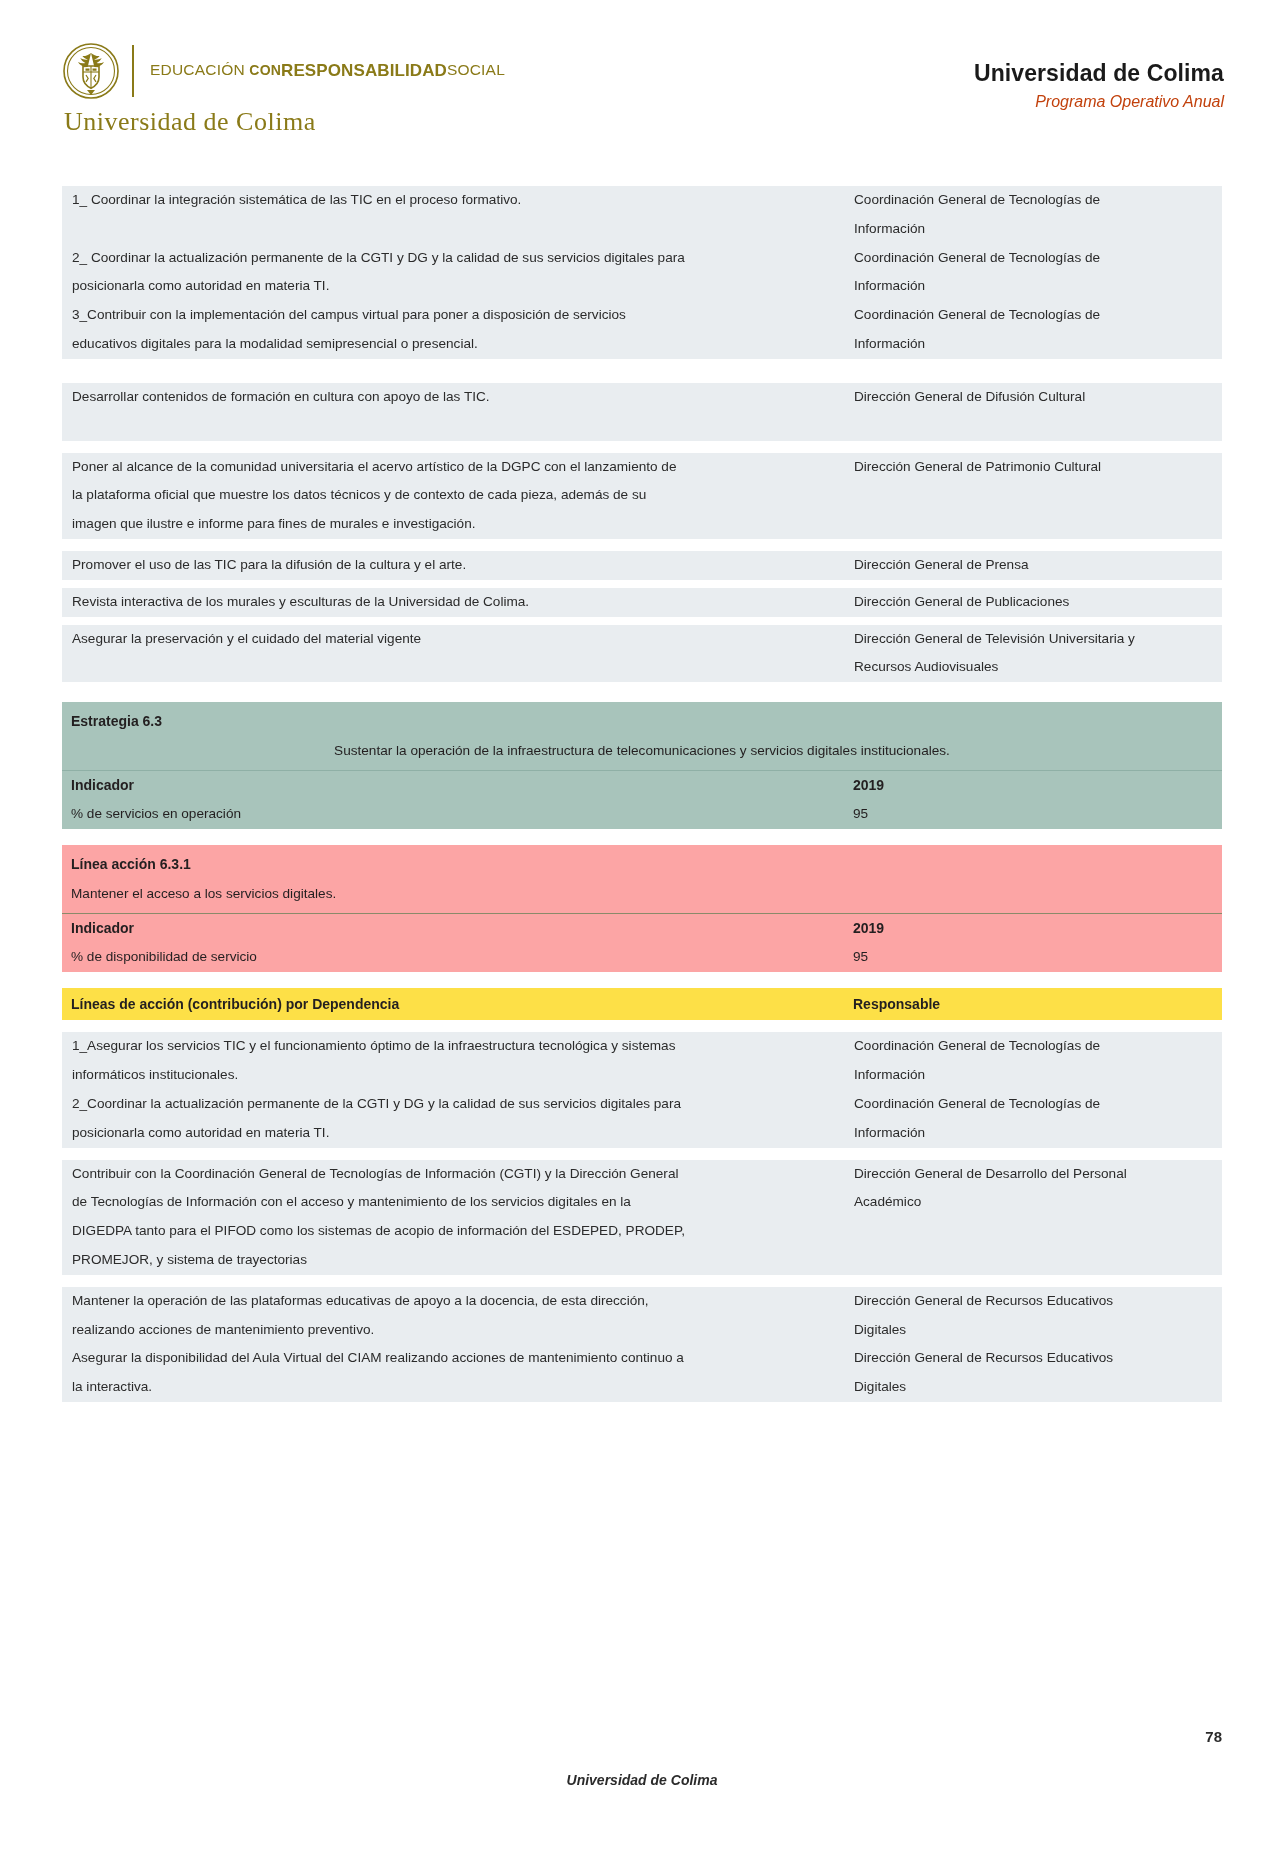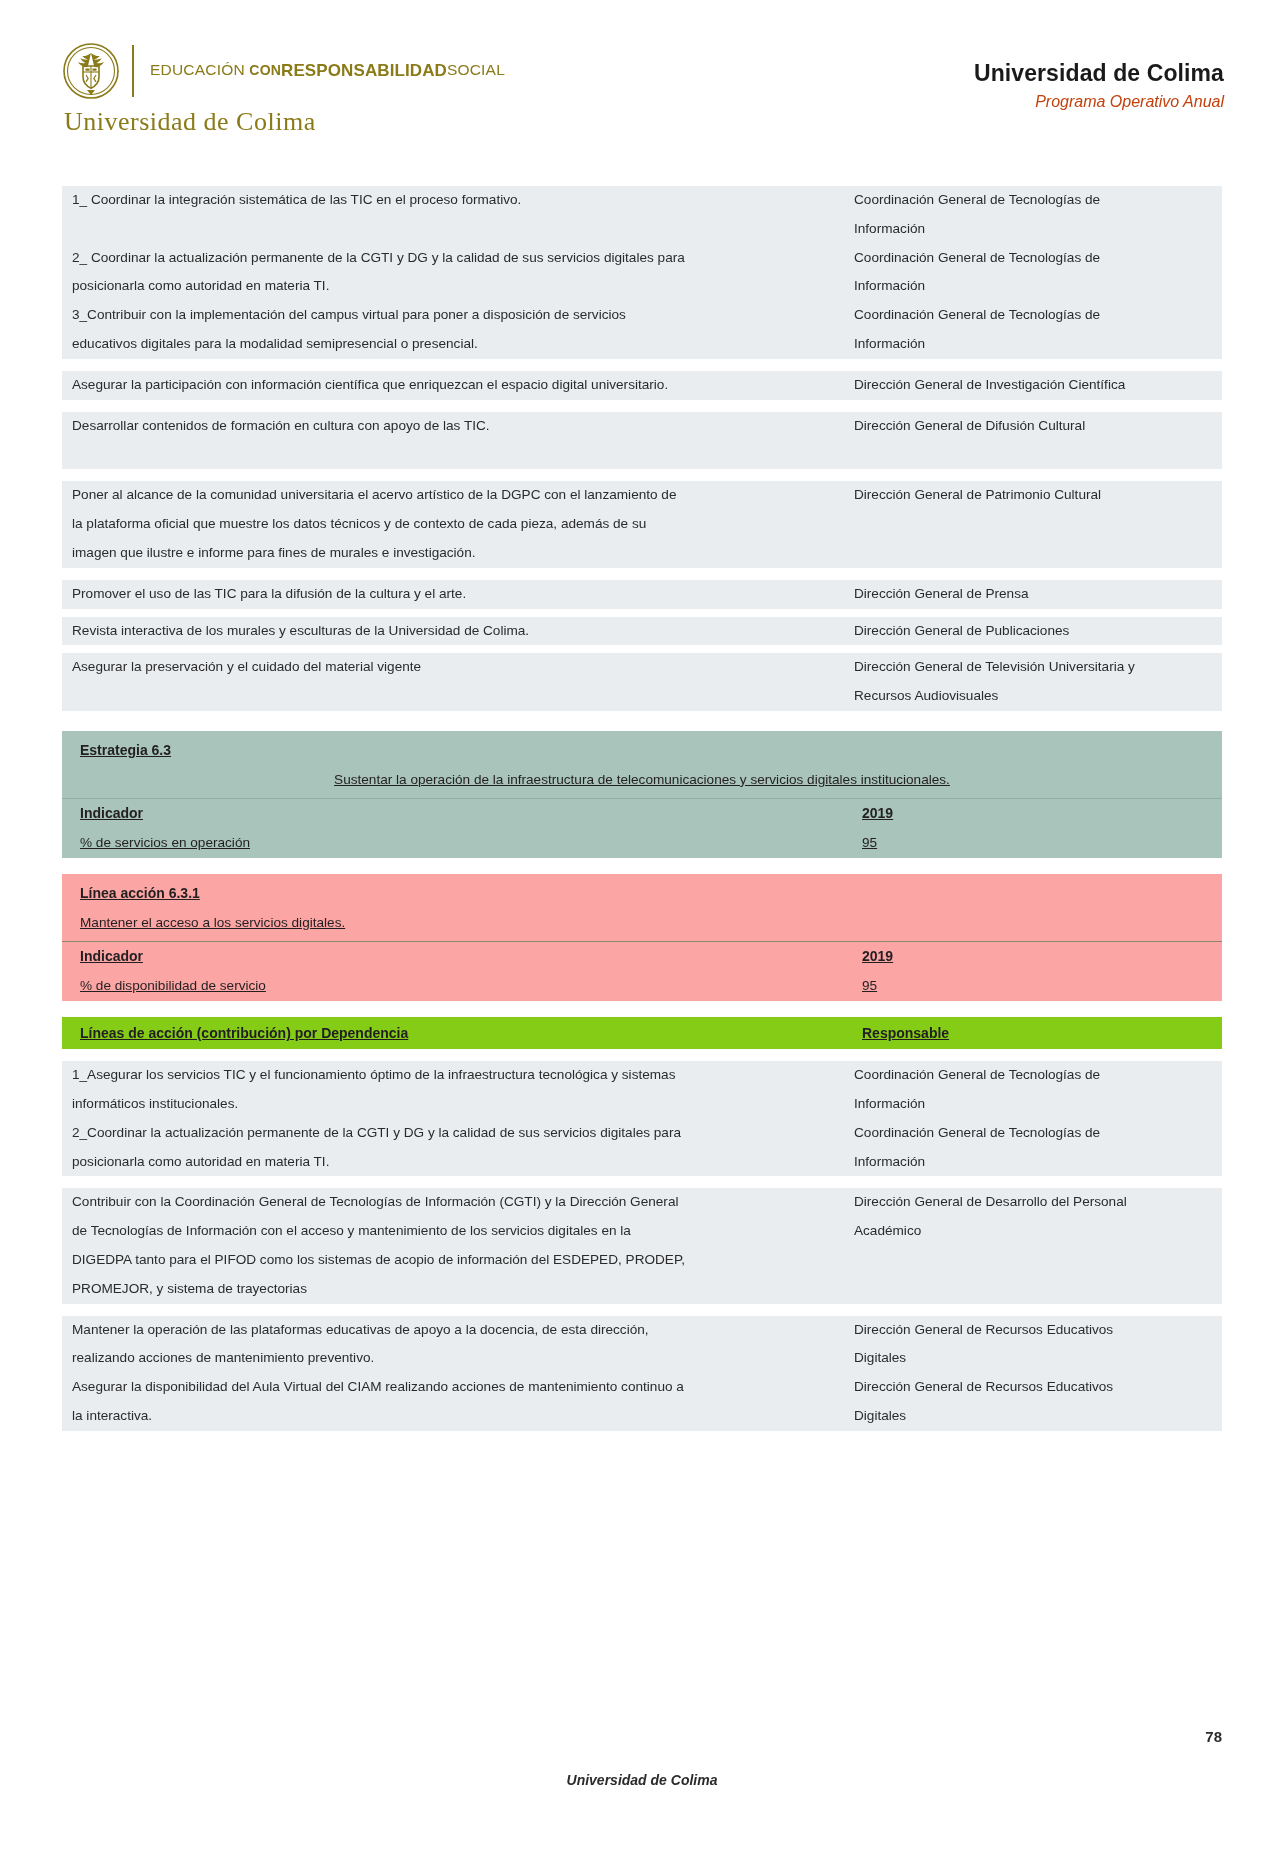--- a/index.html
+++ b/index.html
@@ -110,37 +110,37 @@
   .col-b { width: 378px; }
 
   .band { background: #e9edf0; }
   .gap-row td { height: 12px; background: #ffffff; padding: 0; }
   .gap-row-sm td { height: 8px; background: #ffffff; padding: 0; }
 
   .rowtext { display: block; }
 
   
   .block { width: 100%; border-collapse: collapse; font-size: 13.6px; line-height: 2.12; }
-  .block td { vertical-align: top; padding: 0 18px; text-decoration: underline; }
+  .block td { vertical-align: top; padding: 0 9px; }
 
   .estrategia { background: #a8c4bb; }
   .estrategia .title { font-weight: 700; font-size: 14px; padding-top: 5px; }
   .estrategia .desc { padding-bottom: 4px; text-align: center; }
   .estrategia .sep { border-top: 1px solid #8fb0a6; }
   .estrategia .ind-label { font-weight: 700; font-size: 14px; }
   .estrategia .ind-year { font-weight: 700; font-size: 14px; text-align: left; }
 
   .linea { background: #fca5a5; }
   .linea .title { font-weight: 700; font-size: 14px; padding-top: 5px; }
   .linea .desc { padding-bottom: 4px; }
   .linea .sep { border-top: 1px solid #8a8a6a; }
   .linea .ind-label { font-weight: 700; font-size: 14px; }
   .linea .ind-year { font-weight: 700; font-size: 14px; }
 
-  .colhead { background: #84cc16; }
+  .colhead { background: #fde047; }
   .colhead td { font-weight: 700; font-size: 14px; line-height: 2.3; }
   .spacer-12 { height: 12px; }
   .spacer-16 { height: 16px; }
   .spacer-20 { height: 20px; }
 
   
   .page-footer {
     position: absolute;
     left: 0; right: 0;
     bottom: 48px;
@@ -229,28 +229,20 @@
         <td class="col-b">
           <span class="rowtext">Coordinación General de Tecnologías de</span>
           <span class="rowtext">Información</span>
         </td>
       </tr>
 
       <tr class="gap-row">
           <td colspan="2"></td>
         </tr>
 
-      <tr class="band">
-        <td class="col-a">
-          <span class="rowtext">Asegurar la participación  con información científica que enriquezcan el espacio digital universitario.</span>
-        </td>
-        <td class="col-b">
-          <span class="rowtext">Dirección General de Investigación Científica</span>
-        </td>
-      </tr>
 
       <tr class="gap-row">
           <td colspan="2"></td>
         </tr>
 
       <tr class="band">
         <td class="col-a">
           <span class="rowtext"> Desarrollar contenidos de formación en cultura con apoyo de las TIC.</span>
           <span class="rowtext">&nbsp;</span>
         </td>

